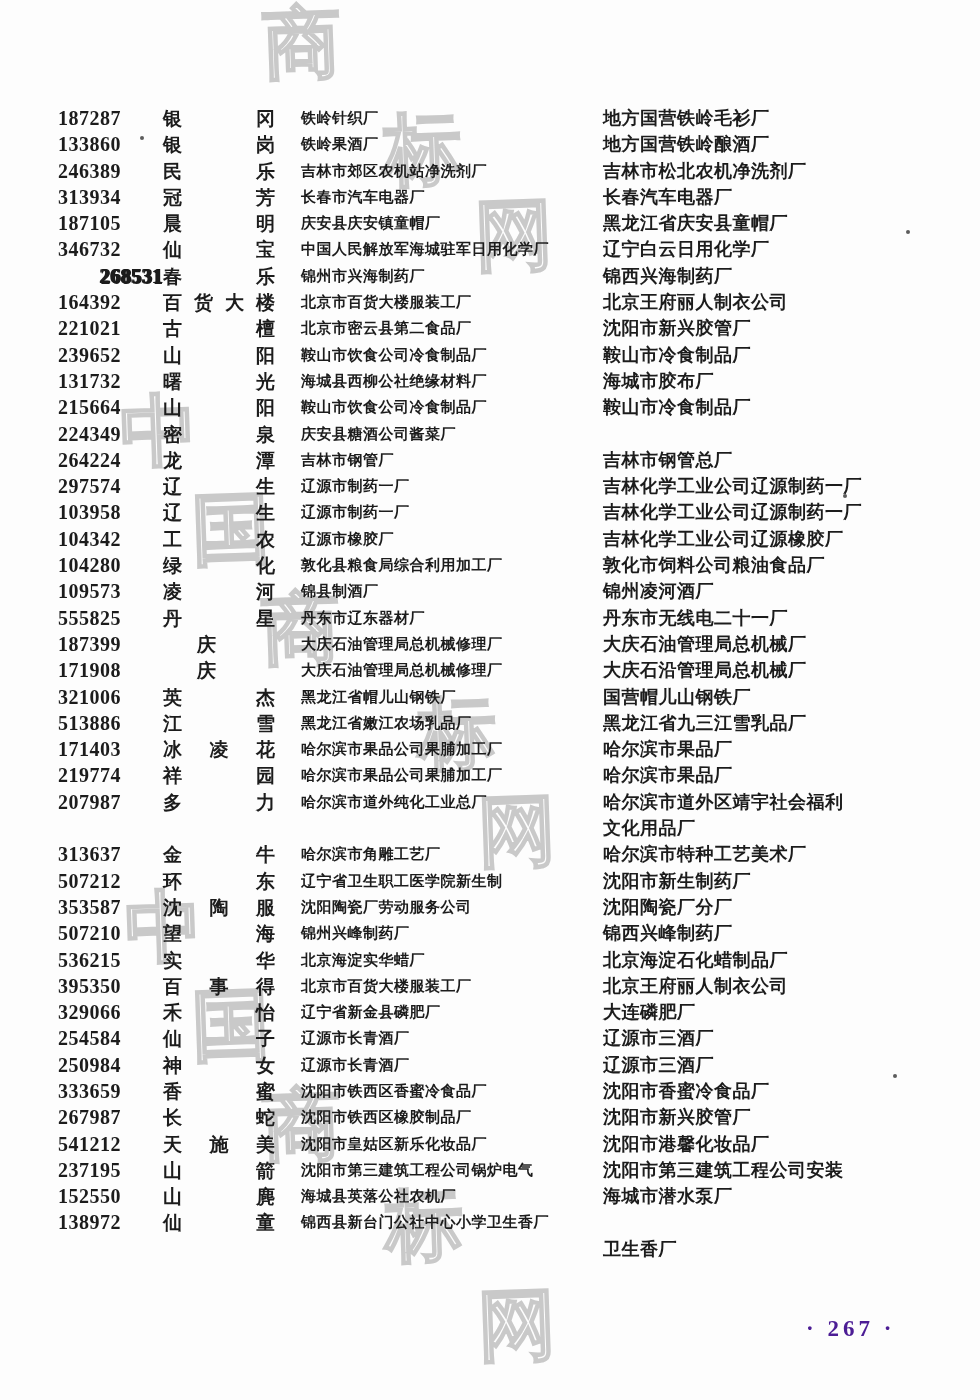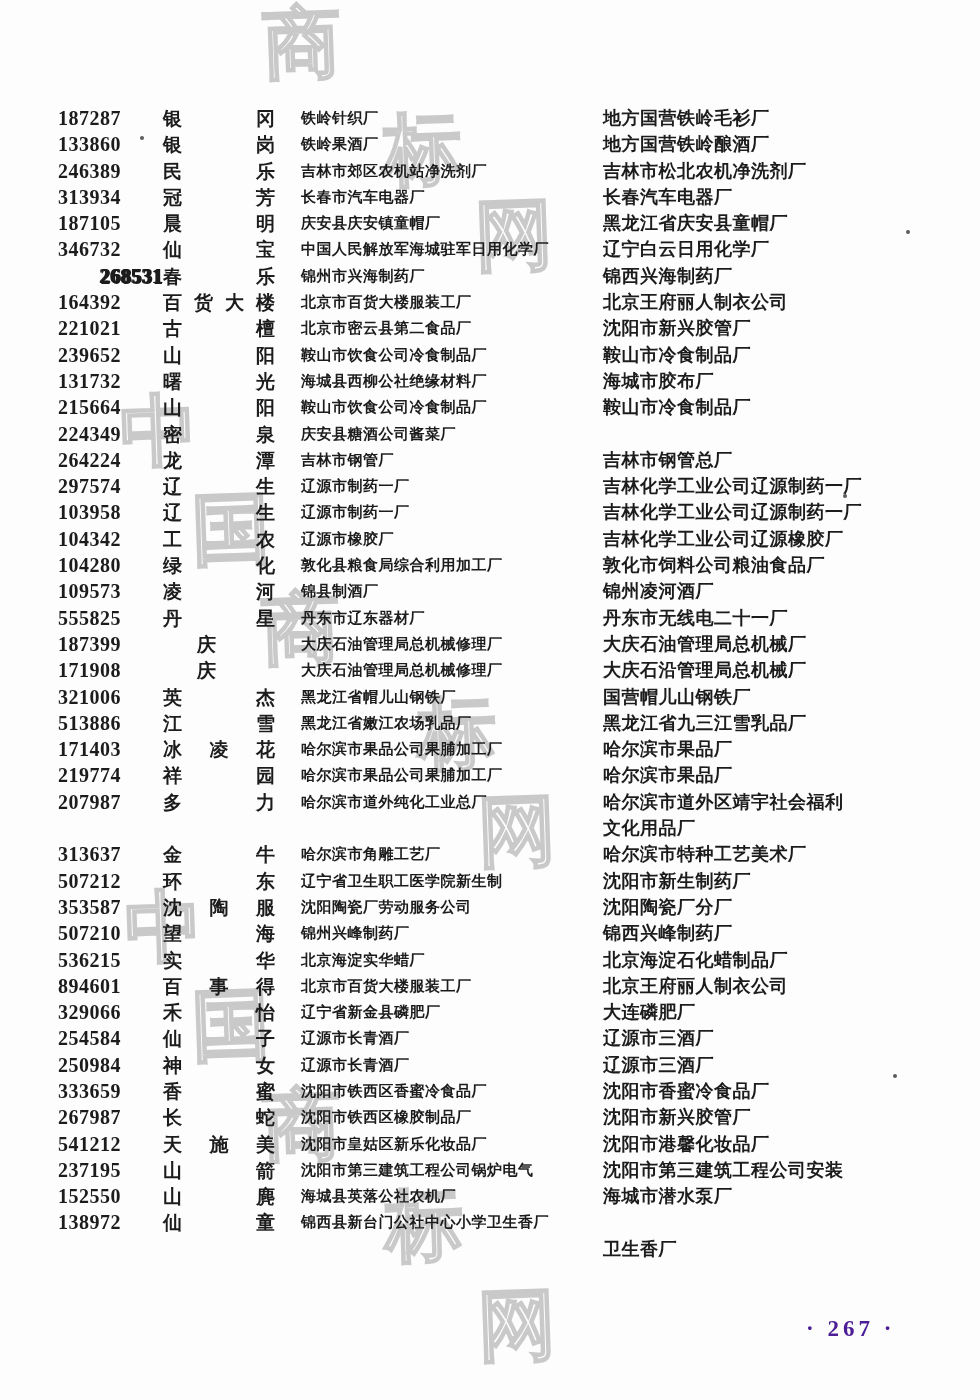--- a/index.html
+++ b/index.html
@@ -395,21 +395,21 @@
       <div class="line">
         <div class="num">536215</div>
         <div class="mark">
           <span>实</span>
           <span>华</span>
         </div>
         <div class="c3">北京海淀实华蜡厂</div>
         <div class="c4">北京海淀石化蜡制品厂</div>
       </div>
       <div class="line">
-        <div class="num">894601</div>
+        <div class="num">395350</div>
         <div class="mark">
           <span>百</span>
           <span>事</span>
           <span>得</span>
         </div>
         <div class="c3">北京市百货大楼服装工厂</div>
         <div class="c4">北京王府丽人制衣公司</div>
       </div>
       <div class="line">
         <div class="num">329066</div>

